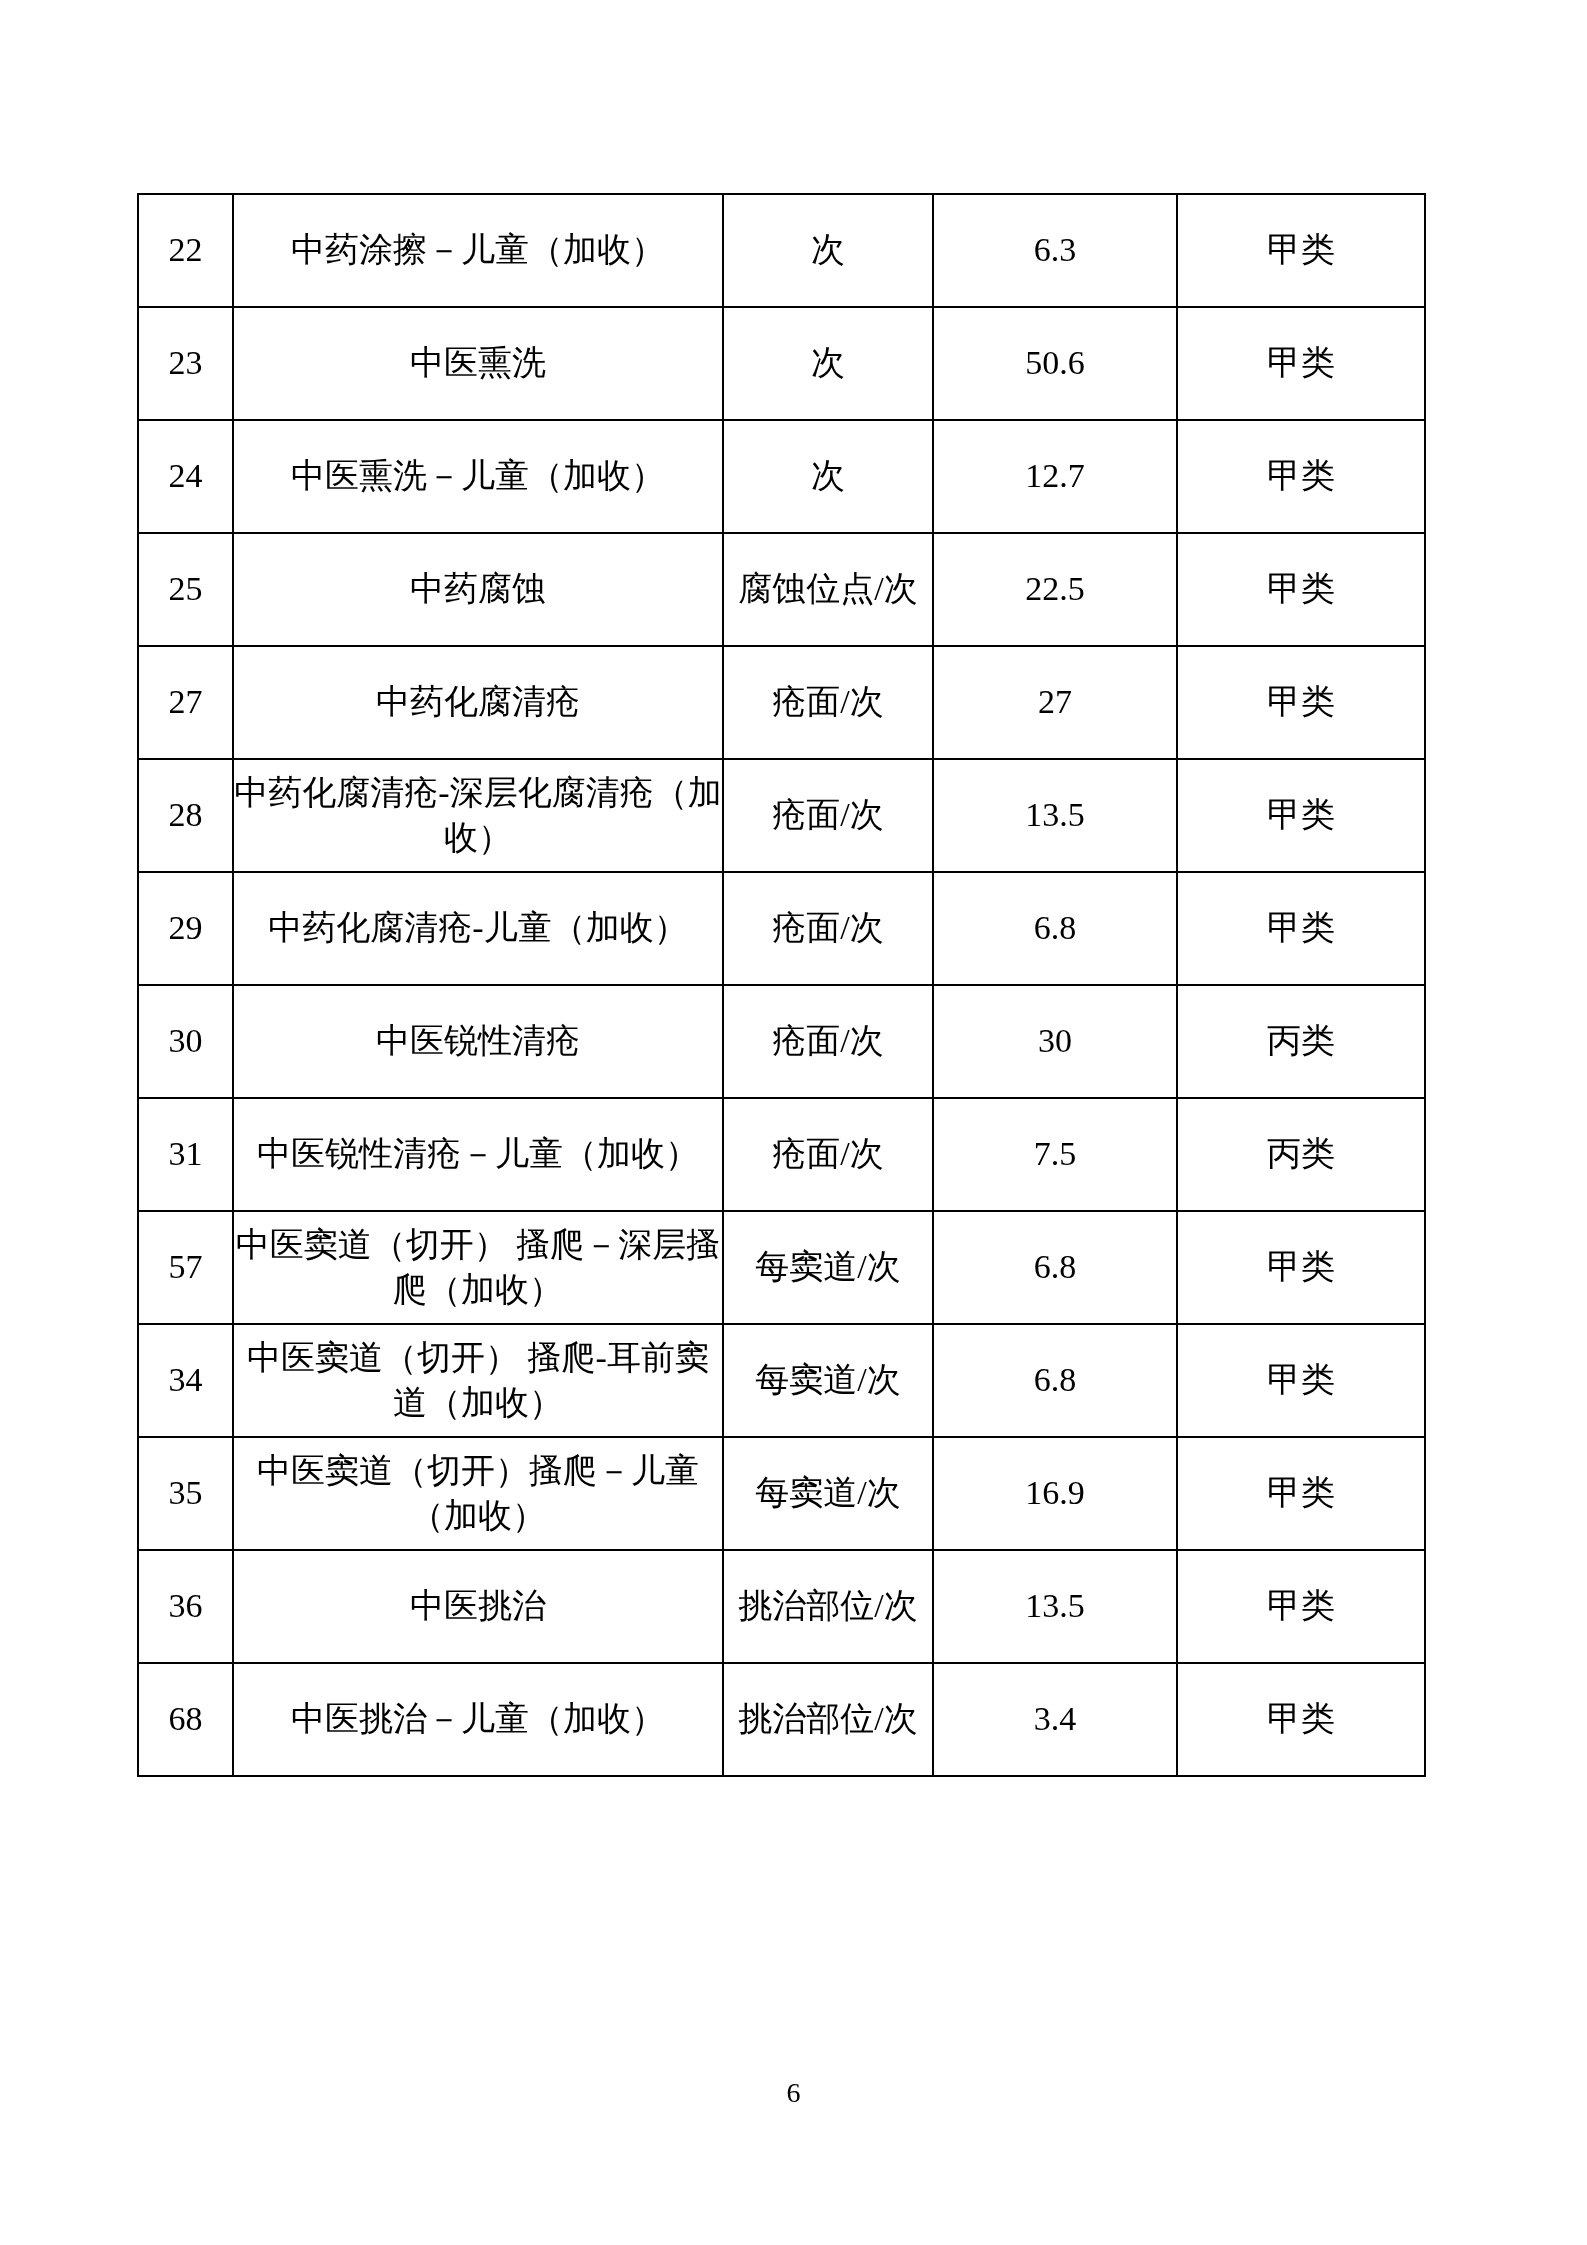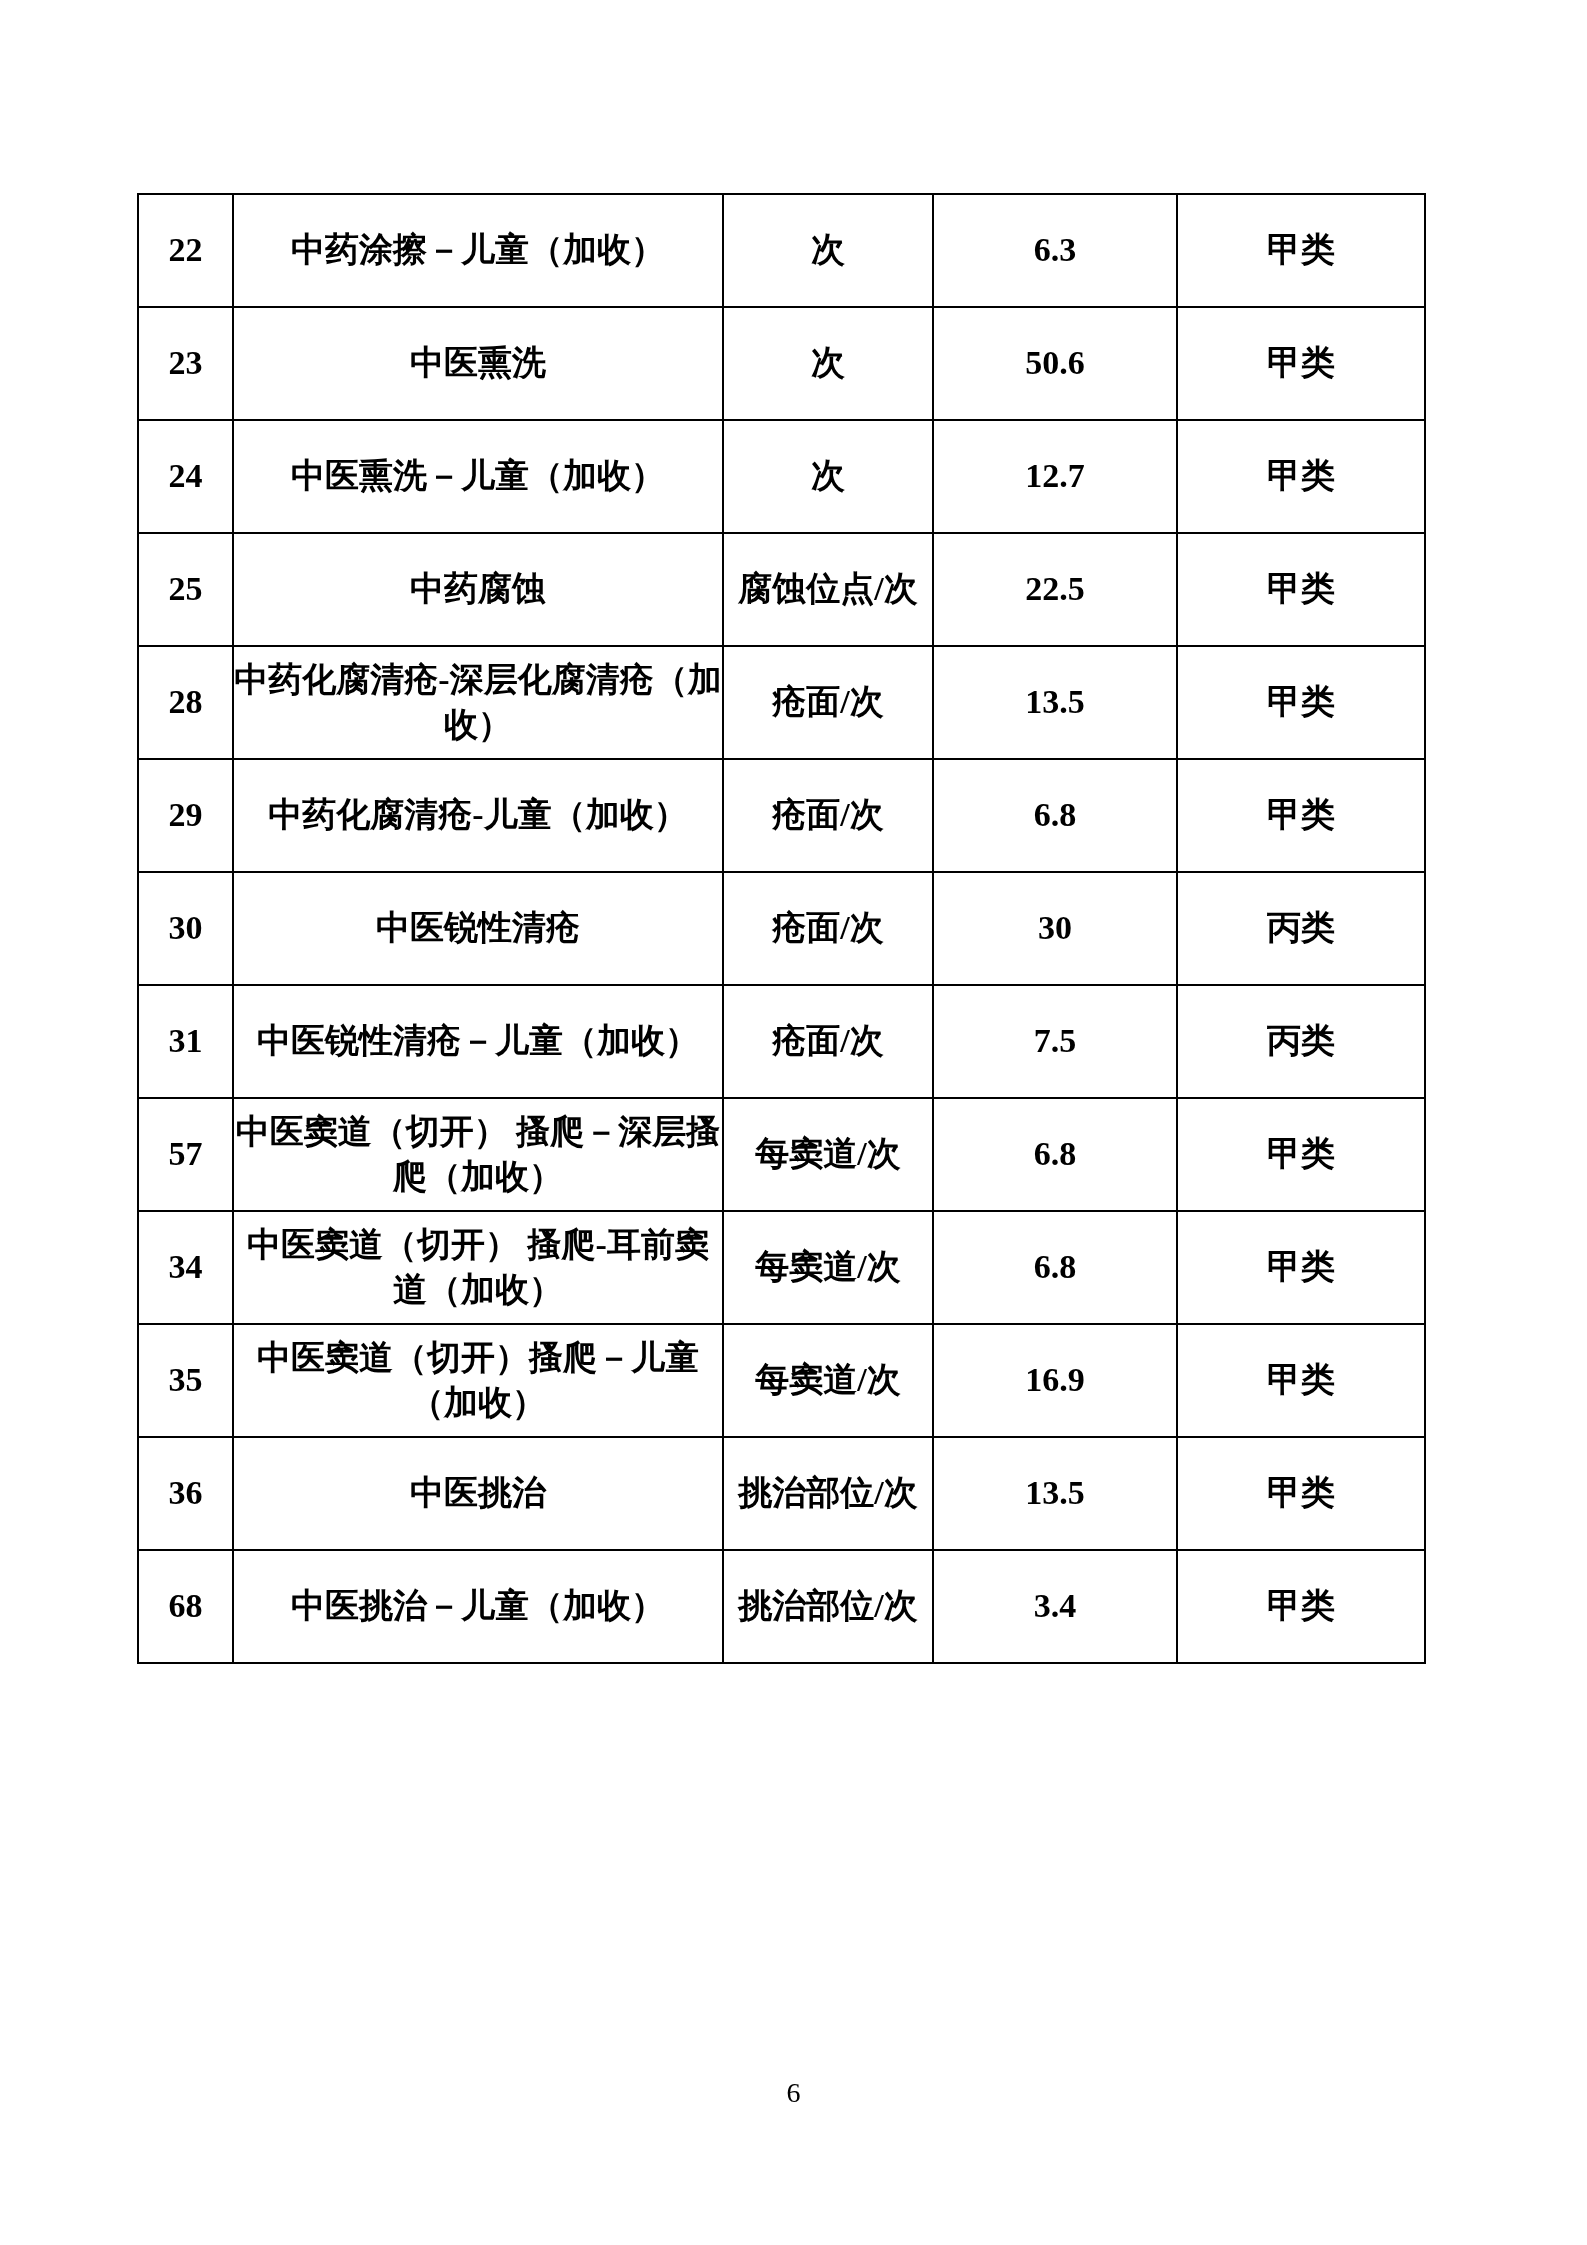--- a/index.html
+++ b/index.html
@@ -23,21 +23,20 @@
   table.price-table {
     position: absolute;
     left: 137px;
     top: 193px;
     width: 1287px;
     border-collapse: collapse;
     table-layout: fixed;
   }
   table.price-table tr {
     height: 113px;
-    font-weight: bold;
   }
   table.price-table td {
     border: 2px solid #000000;
     font-size: 34px;
     line-height: 1.3;
     vertical-align: middle;
     text-align: center;
     padding: 0;
     overflow: hidden;
   }
@@ -96,20 +95,27 @@
 
         <tr>
           <td class="c-no">25</td>
           <td class="c-name">中药腐蚀</td>
           <td class="c-unit">腐蚀位点/次</td>
           <td class="c-price">22.5</td>
           <td class="c-cat">甲类</td>
         </tr>
 
 
+        <tr>
+          <td class="c-no">27</td>
+          <td class="c-name">中药化腐清疮</td>
+          <td class="c-unit">疮面/次</td>
+          <td class="c-price">27</td>
+          <td class="c-cat">甲类</td>
+        </tr>
 
         <tr>
           <td class="c-no">28</td>
           <td class="c-name">中药化腐清疮-深层化腐清疮（加收）</td>
           <td class="c-unit">疮面/次</td>
           <td class="c-price">13.5</td>
           <td class="c-cat">甲类</td>
         </tr>
 
         <tr>

